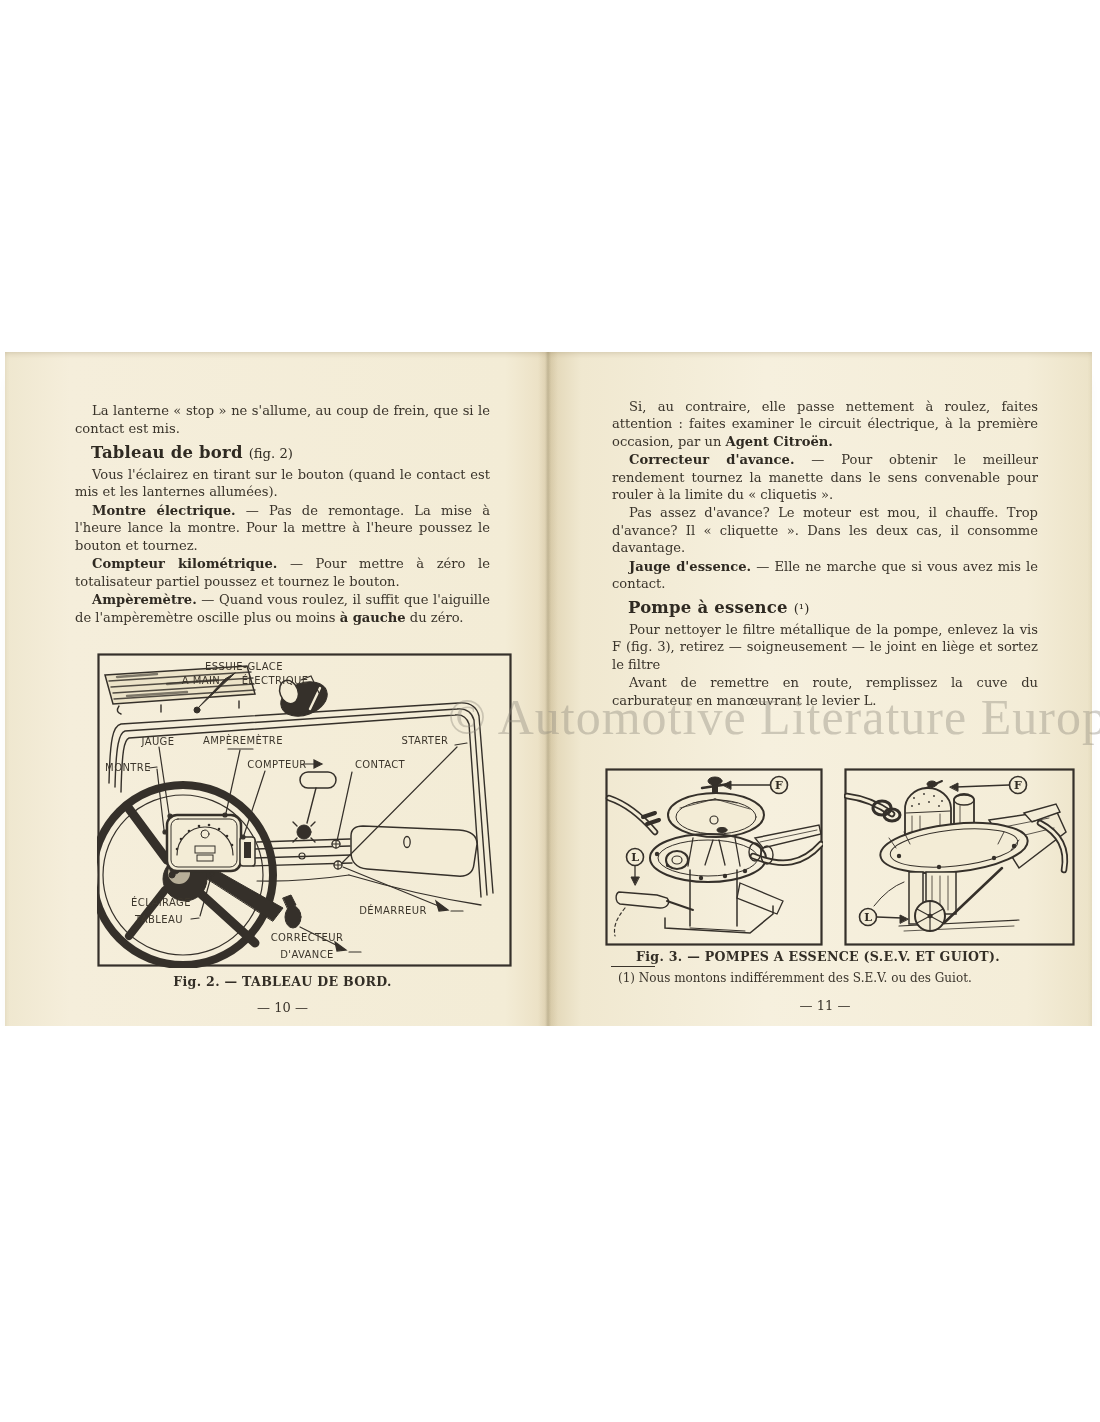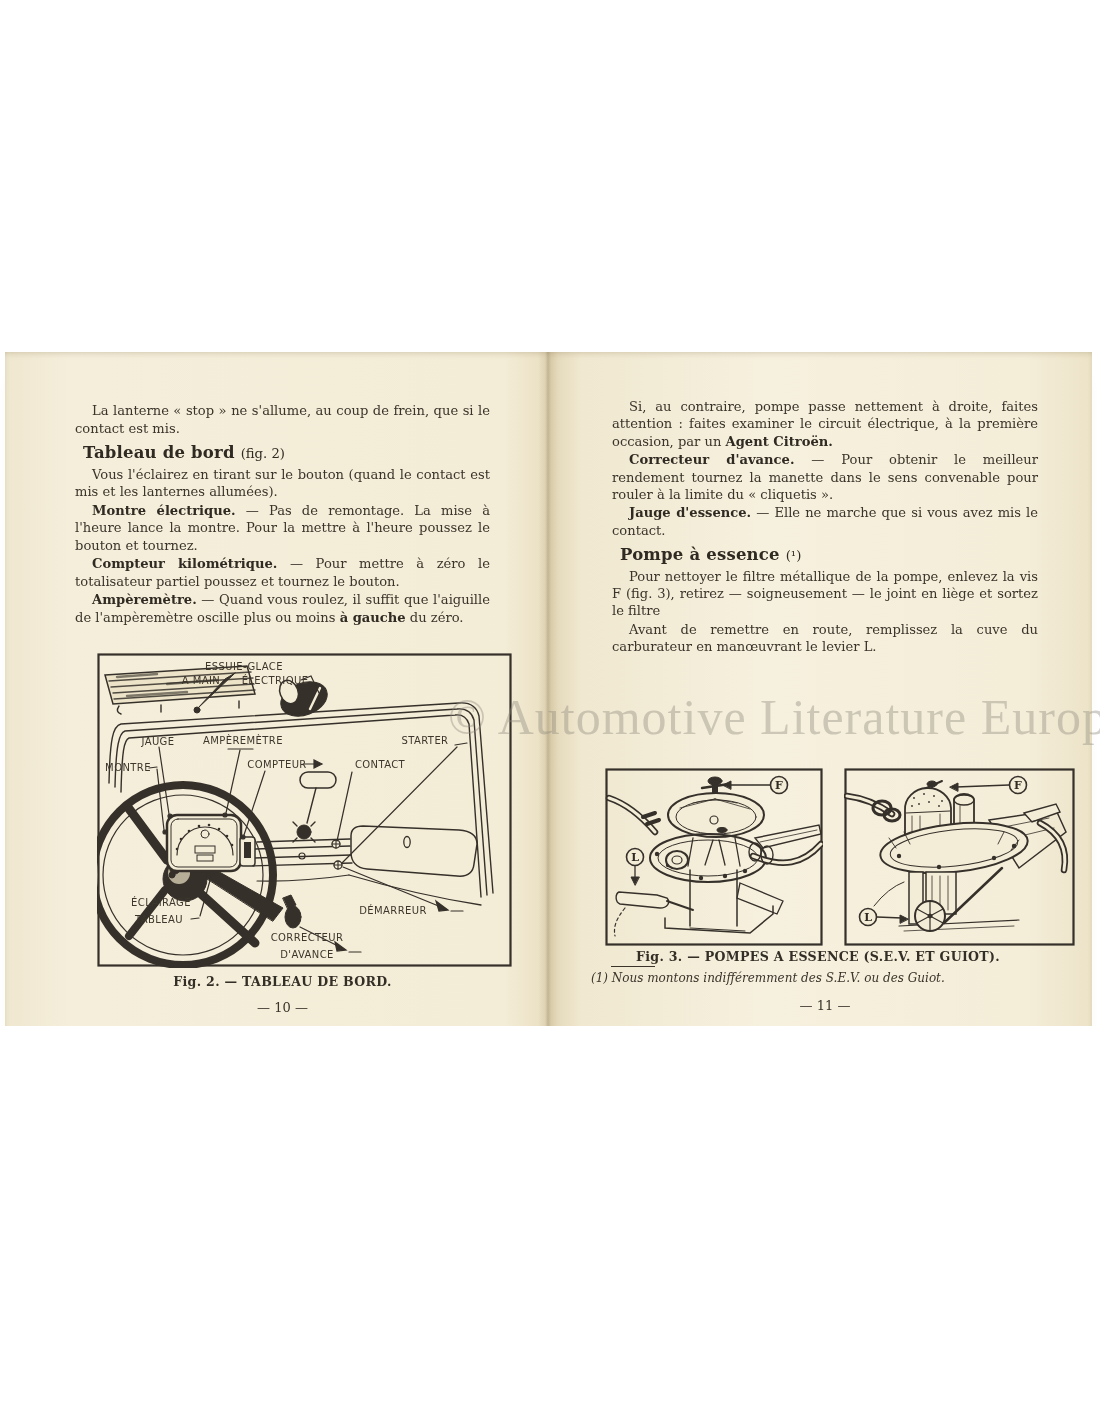--- a/index.html
+++ b/index.html
@@ -7,27 +7,27 @@
           font-family:"DejaVu Serif","Liberation Serif",serif;color:#3a342b;}
   
   .spread{position:absolute;left:5px;top:352px;width:1087px;height:717px;
           background:linear-gradient(90deg,#efe7cf 0%,#f5eedb 6%,#f3ecd6 46%,#eadfc2 49.8%,#e2d6b6 50.2%,#f0e8d0 53%,#f6f0de 70%,#f4edd8 94%,#ece3c8 100%);
           box-shadow:0 18px 14px -12px rgba(80,70,45,0.35), inset 0 4px 7px -4px rgba(120,100,60,0.35), inset 0 -4px 7px -4px rgba(120,100,60,0.25);}
   .crease{position:absolute;left:538px;top:352px;width:20px;height:717px;
           background:linear-gradient(90deg,rgba(0,0,0,0) 0%,rgba(130,105,55,0.10) 35%,rgba(95,80,40,0.28) 50%,rgba(130,105,55,0.10) 65%,rgba(0,0,0,0) 100%);}
   .col{position:absolute;font-size:13.1px;line-height:17.5px;text-align:justify;color:#3a342b;}
   .col p{margin:0 0 1px;text-indent:17px;}
   .col .lead{font-weight:bold;color:#2f2a22;}
-  h2.sect{font-size:16.5px;margin:7px 8px 3px;text-indent:0;font-weight:bold;color:#2f2a22;letter-spacing:.2px;}
+  h2.sect{font-size:16.5px;margin:7px 16px 3px;text-indent:0;font-weight:bold;color:#2f2a22;letter-spacing:.2px;}
   h2.sect .note{font-weight:normal;font-size:13.2px;letter-spacing:0;}
   .caption{position:absolute;font-weight:bold;font-size:12.6px;color:#332e26;text-align:center;letter-spacing:.3px;}
   .pagenum{position:absolute;font-size:13px;color:#3a342b;text-align:center;}
   .figbox{position:absolute;margin-left:22px;}
   .footnote-rule{position:absolute;left:611px;top:966px;width:44px;border-top:1.6px solid #3a342b;}
-  .footnote{position:absolute;left:584px;top:971px;width:432px;font-size:12px;color:#3a342b;text-indent:7px;font-style:italic;}
+  .footnote{position:absolute;left:611px;top:971px;width:432px;font-size:12px;color:#3a342b;text-indent:7px;}
   .watermark{position:absolute;left:448px;top:688px;z-index:40;white-space:nowrap;
              font-family:"Liberation Serif","DejaVu Serif",serif;font-size:50px;letter-spacing:1px;
              color:rgba(142,138,126,0.40);pointer-events:none;}
   svg{display:block;}
   svg text.figlab{font-family:"DejaVu Sans","Liberation Sans",sans-serif;font-size:10px;fill:#3c362c;letter-spacing:.4px;}
   svg text.circlab{font-family:"DejaVu Serif",serif;font-size:11px;font-weight:bold;fill:#2f2a22;}
 </style>
 </head>
 <body>
 
@@ -183,22 +183,23 @@
         <text class="figlab" x="296" y="261">DÉMARREUR</text>
         <text class="figlab" x="210" y="288">CORRECTEUR</text>
         <text class="figlab" x="210" y="305">D'AVANCE</text>
       </g>
     </svg>
   </div>
   <div class="caption" style="left:75px;top:974px;width:415px;">Fig. 2. — TABLEAU DE BORD.</div>
   <div class="pagenum" style="left:75px;top:1000px;width:415px;">— 10 —</div>
 
   <div class="col" style="left:612px;top:398px;width:426px;line-height:17.4px;">
-    <p><span>Si, au contraire, pompe passe nettement à droite, faites attention : faites examiner le circuit électrique, à la première occasion, par un </span><span class="lead">Agent Citroën.</span></p>
+    <p><span>Si, au contraire, elle passe nettement à roulez, faites attention : faites examiner le circuit électrique, à la première occasion, par un </span><span class="lead">Agent Citroën.</span></p>
     <p><span class="lead">Correcteur d'avance.</span> <span>— Pour obtenir le meilleur rendement tournez la manette dans le sens convenable pour rouler à la limite du « cliquetis ».</span></p>
+    <p>Pas assez d'avance? Le moteur est mou, il chauffe. Trop d'avance? Il « cliquette ». Dans les deux cas, il consomme davantage.</p>
     <p><span class="lead">Jauge d'essence.</span> <span>— Elle ne marche que si vous avez mis le contact.</span></p>
     <h2 class="sect"><span>Pompe à essence</span> <span class="note">(¹)</span></h2>
     <p>Pour nettoyer le filtre métallique de la pompe, enlevez la vis F (fig. 3), retirez — soigneusement — le joint en liège et sortez le filtre</p>
     <p>Avant de remettre en route, remplissez la cuve du carburateur en manœuvrant le levier L.</p>
   </div>
 
   <div class="figbox" style="left:583px;top:768px;width:218px;height:178px;">
     <svg viewBox="0 0 218 178" width="218" height="178" stroke="#35302a" fill="none" stroke-linecap="round">
       <rect x="1.5" y="1.5" width="215" height="175" stroke-width="2.2"></rect>
       <g>

